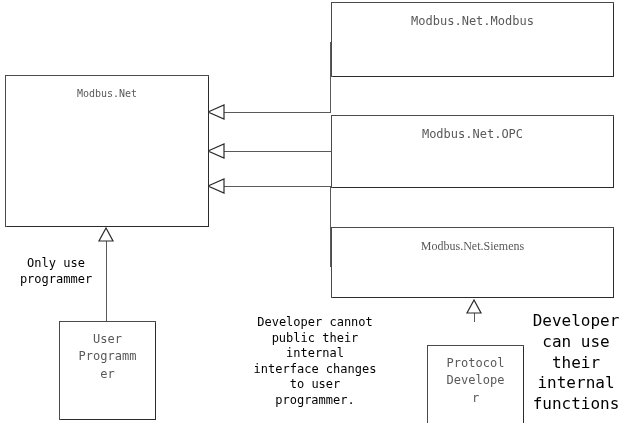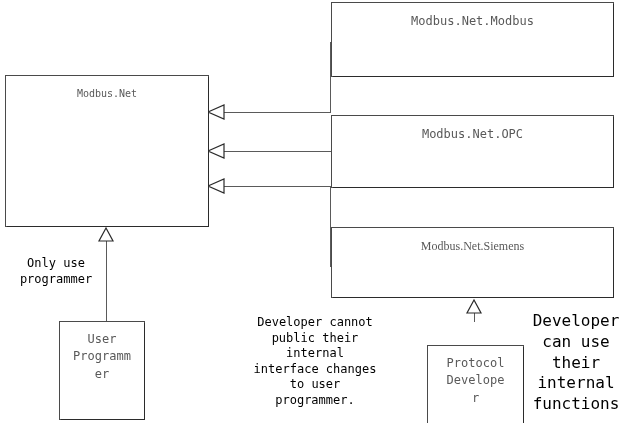--- a/index.html
+++ b/index.html
@@ -111,21 +111,21 @@
   </div>
 
   <div class="uml-box" style="left:331px; top:115px; width:283px; height:73px;">
     <div class="box-title" style="top:10px; font-size:12px;">Modbus.Net.OPC</div>
   </div>
 
   <div class="uml-box" style="left:331px; top:227px; width:283px; height:71px;">
     <div class="box-title" style="top:10px; font-size:12px;font-family:Liberation Serif, serif;">Modbus.Net.Siemens</div>
   </div>
 
-  <div class="uml-box" style="left:59px; top:321px; width:86px; height:99px;padding-left:8px;">
+  <div class="uml-box" style="left:59px; top:321px; width:97px; height:99px;padding-left:8px;">
     <div class="box-title" style="top:9px; font-size:12px;">User
 Programm
 er</div>
   </div>
 
   <div class="uml-box" style="left:427px; top:321px; width:97px; height:99px;margin-top:24px;">
     <div class="box-title" style="top:9px; font-size:12px;">Protocol
 Develope
 r</div>
   </div>

